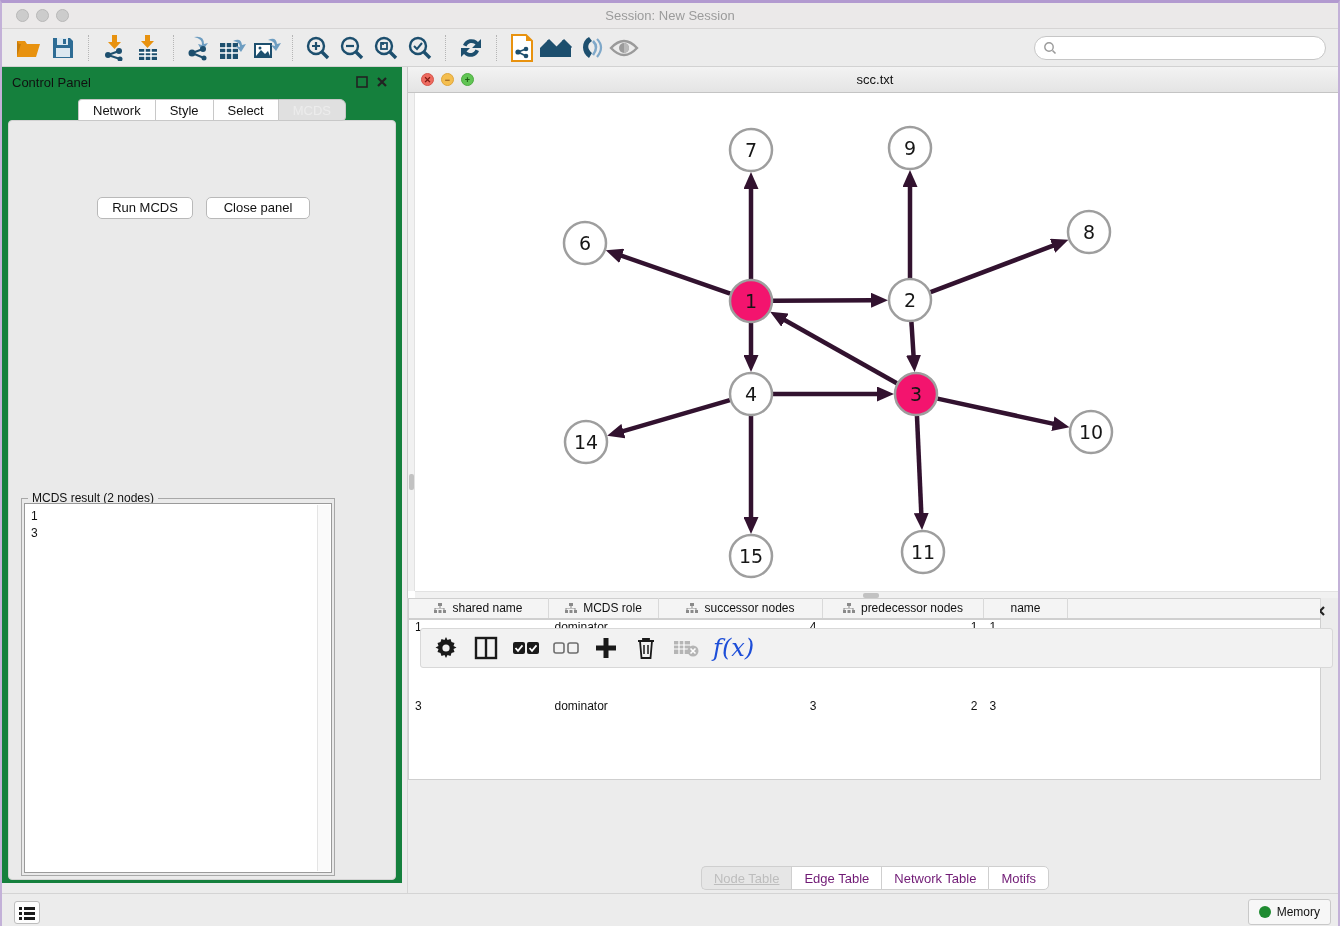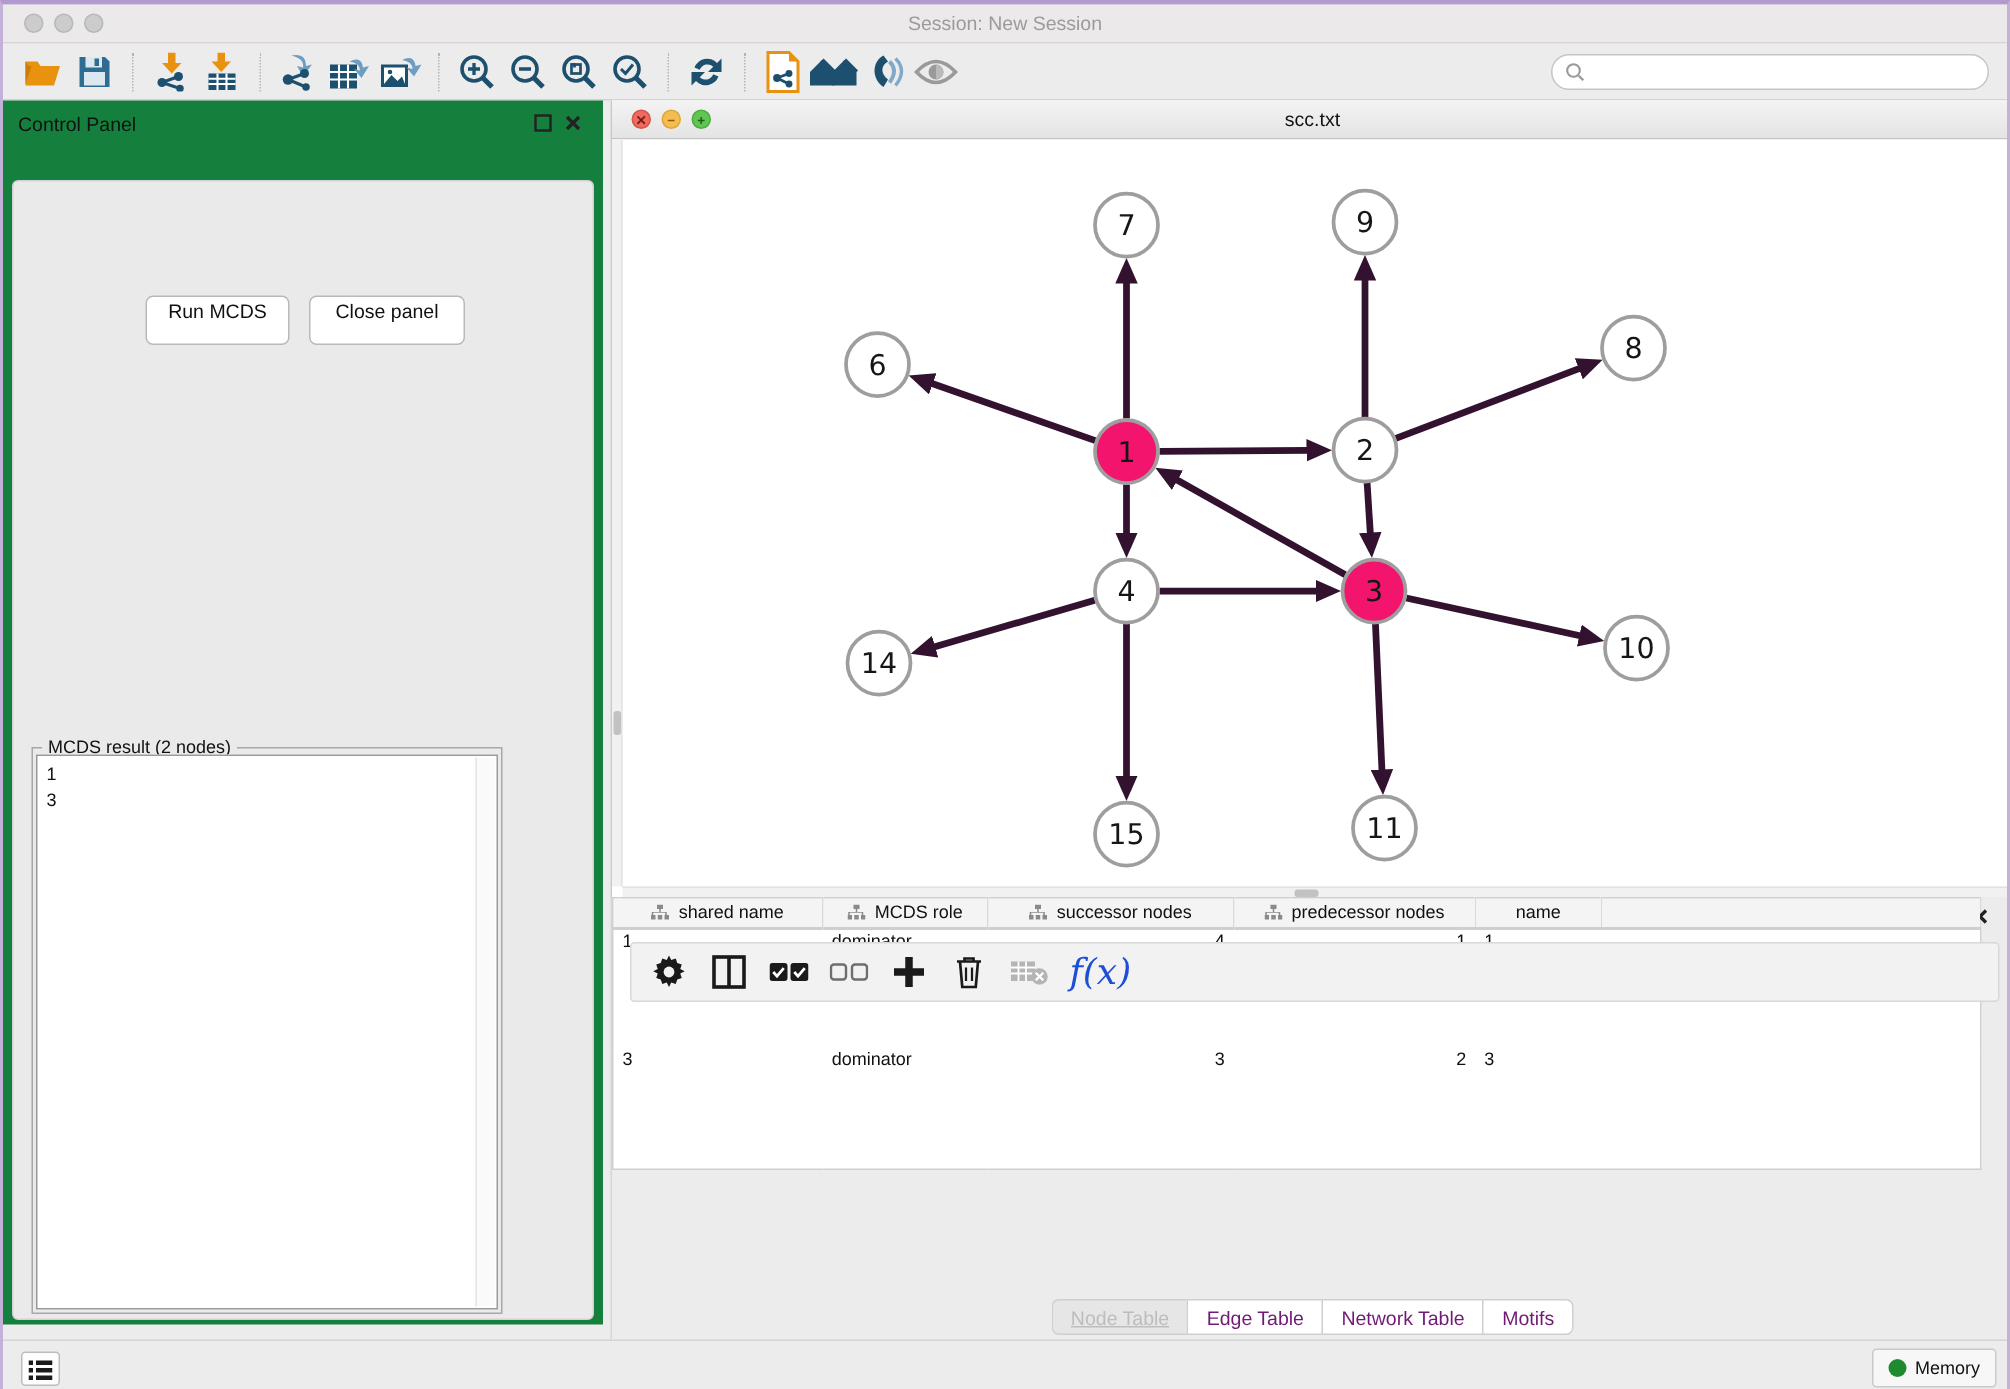--- a/index.html
+++ b/index.html
@@ -33,21 +33,21 @@
   .panel-ctl { position:absolute; top:9px; width:12px; height:12px; }
   #cp-tabs { position:absolute; left:76px; top:32px; display:flex; z-index:2; }
   .tab { height:22px; padding:0 14px; font-size:13px; line-height:21px; background:#fff; border:1px solid #c8c8c8; border-right:none; color:#111; }
   .tab:first-child { border-radius:4px 0 0 0; }
   .tab:last-child { border-right:1px solid #c8c8c8; border-radius:0 6px 4px 0; }
   .tab.active { background:#e0e0e0; color:#ececec; }
   #cp-content { position:absolute; left:6px; top:53px; width:388px; height:760px; background:#eaeaea; border:1px solid #d2d2d2; border-radius:4px; }
   #opt-label { width:100%; text-align:center; top:20px; font-size:13px; color:#111; }
   #opt-select { left:38px; top:42px; width:312px; height:23px; background:#fff; border:1px solid #b9b9b9; border-radius:5px; font-size:13px; line-height:21px; padding-left:10px; color:#111; }
   #opt-stepper { position:absolute; right:6px; top:3px; width:12px; height:16px; }
-  .cp-btn { position:absolute; top:76px; height:33px; background:#fff; border:1px solid #b9b9b9; border-radius:5px; font-size:13px; text-align:center; line-height:20px; color:#111; }
+  .cp-btn { position:absolute; top:76px; height:22px; background:#fff; border:1px solid #b9b9b9; border-radius:5px; font-size:13px; text-align:center; line-height:20px; color:#111; }
   #run-btn { left:88px; width:96px; }
   #close-btn { left:197px; width:104px; }
   #mcds-fieldset { left:12px; top:377px; width:314px; height:378px; border:1px solid #a8a8a8; background:#eaeaea; }
   #mcds-legend { position:absolute; left:6px; top:-8px; background:#eaeaea; padding:0 4px; font-size:12px; color:#111; }
   #mcds-text { position:absolute; left:2px; right:2px; top:4px; bottom:2px; background:#fff; border:1px solid #9a9a9a; }
   #mcds-items { padding:4px 0 0 6px; font-size:12px; color:#111; line-height:17px; }
   #mcds-scroll { position:absolute; right:1px; top:1px; bottom:1px; width:13px; background:#fafafa; border-left:1px solid #e4e4e4; }
 
   
   #net-window { left:405px; top:64px; width:935px; height:531px; background:#fff; border-left:1px solid #c9c9c9; }
@@ -245,20 +245,26 @@
   <div class="panel-ctl abs" style="right:34px">
     <svg width="12" height="12" viewBox="0 0 12 12">
         <rect x="1" y="1" width="10" height="10" fill="none" stroke="#222" stroke-width="1.6"></rect>
       </svg>
   </div>
   <div class="panel-ctl abs" style="right:14px">
     <svg width="12" height="12" viewBox="0 0 12 12">
         <path d="M2 2 L10 10 M10 2 L2 10" stroke="#222" stroke-width="2.2"></path>
       </svg>
   </div>
+  <div id="cp-tabs">
+      <div class="tab">Network</div>
+      <div class="tab">Style</div>
+      <div class="tab">Select</div>
+      <div class="tab active">MCDS</div>
+    </div>
   <div id="cp-content">
     <div id="run-btn" class="cp-btn">Run MCDS</div>
     <div id="close-btn" class="cp-btn">Close panel</div>
     <div id="mcds-fieldset" class="abs">
       <span id="mcds-legend">MCDS result (2 nodes)</span>
       <div id="mcds-text">
         <div id="mcds-items">
             <div>1</div>
             <div>3</div>
           </div>

